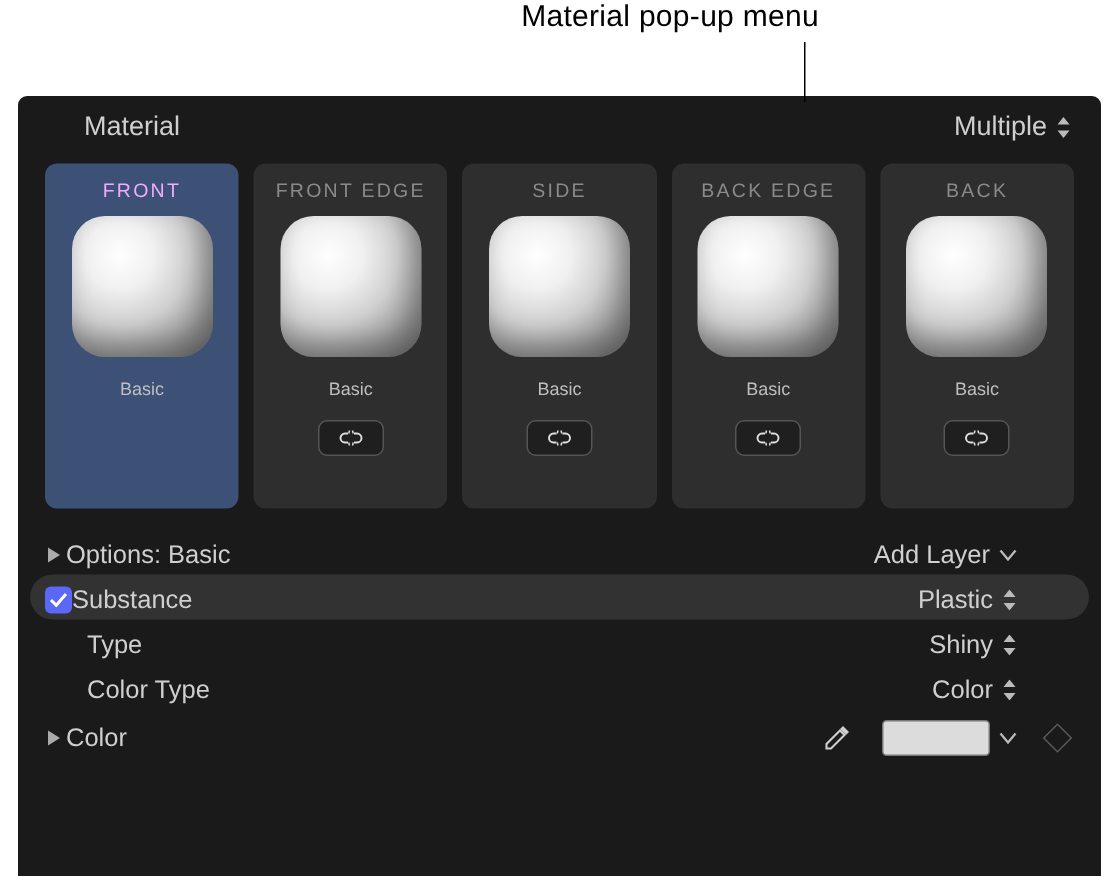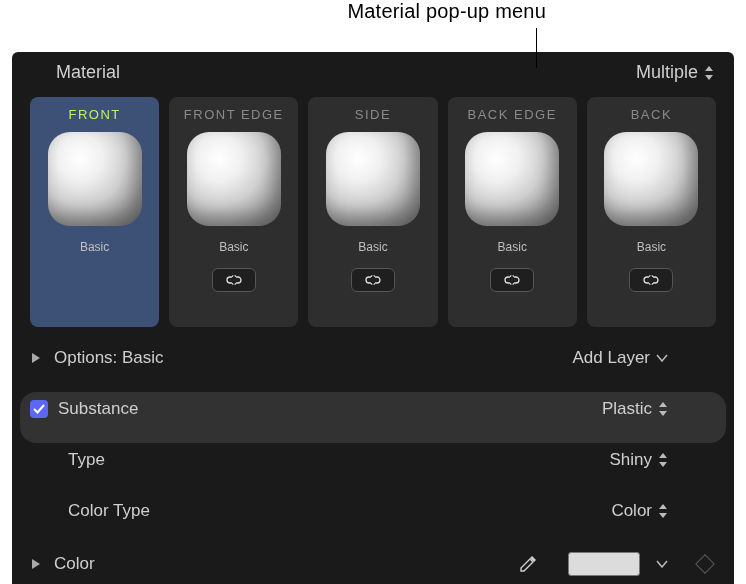--- a/index.html
+++ b/index.html
@@ -20,21 +20,21 @@
     margin: 0; padding: 0;
     width: 746px; height: 584px;
     background: #ffffff;
     font-family: -apple-system, "Helvetica Neue", Arial, sans-serif;
     font-size: 17px;
     color: var(--text-0);
     overflow: hidden;
   }
 
   .callout-area {
-    height: 52px;
+    height: 64px;
     position: relative;
   }
   .callout-label {
     position: absolute;
     top: 0;
     right: 200px;
     color: #000;
     font-size: 20px;
     letter-spacing: 0.2px;
   }
@@ -96,21 +96,21 @@
   .tile.selected {
     background: var(--bg-tile-sel);
   }
   .tile-title {
     font-size: 13px;
     letter-spacing: 1.5px;
     color: var(--text-dim);
     margin-bottom: 10px;
     text-align: center;
   }
-  .tile.selected .tile-title { color: #bef264; }
+  .tile.selected .tile-title { color: #f0abfc; }
 
   .orb {
     width: 94px; height: 94px;
     border-radius: 22px;
     background:
       radial-gradient(circle at 34% 28%, #ffffff 0%, #f0f0f0 25%, #cfcfcf 50%, #9a9a9a 75%, #6e6e6e 100%);
     box-shadow: inset -6px -10px 18px rgba(0,0,0,0.25);
     margin-bottom: 14px;
   }
 
@@ -130,23 +130,22 @@
     justify-content: center;
     color: #cfcfcf;
   }
 
   .rows {
     margin: 14px 8px 0;
   }
   .row {
     display: flex;
     align-items: center;
-    padding: 7px 14px 24px 10px;
+    padding: 7px 14px 3px 10px;
     font-size: 17px;
-    gap: 10px;
     border-radius: 4px;
   }
   .row.highlight {
     background: #323232;
     border-radius: 16px;
   }
   .row .indent-1 { width: 28px; }
   .disclosure {
     width: 14px; height: 14px;
     display: inline-flex;

